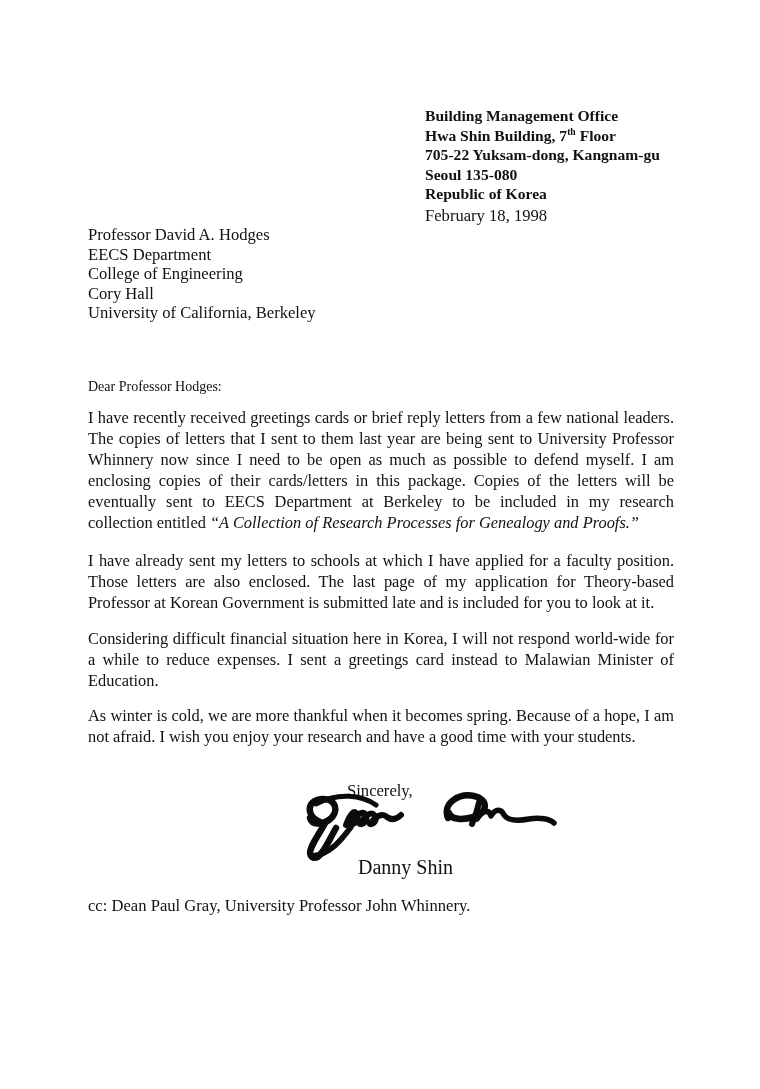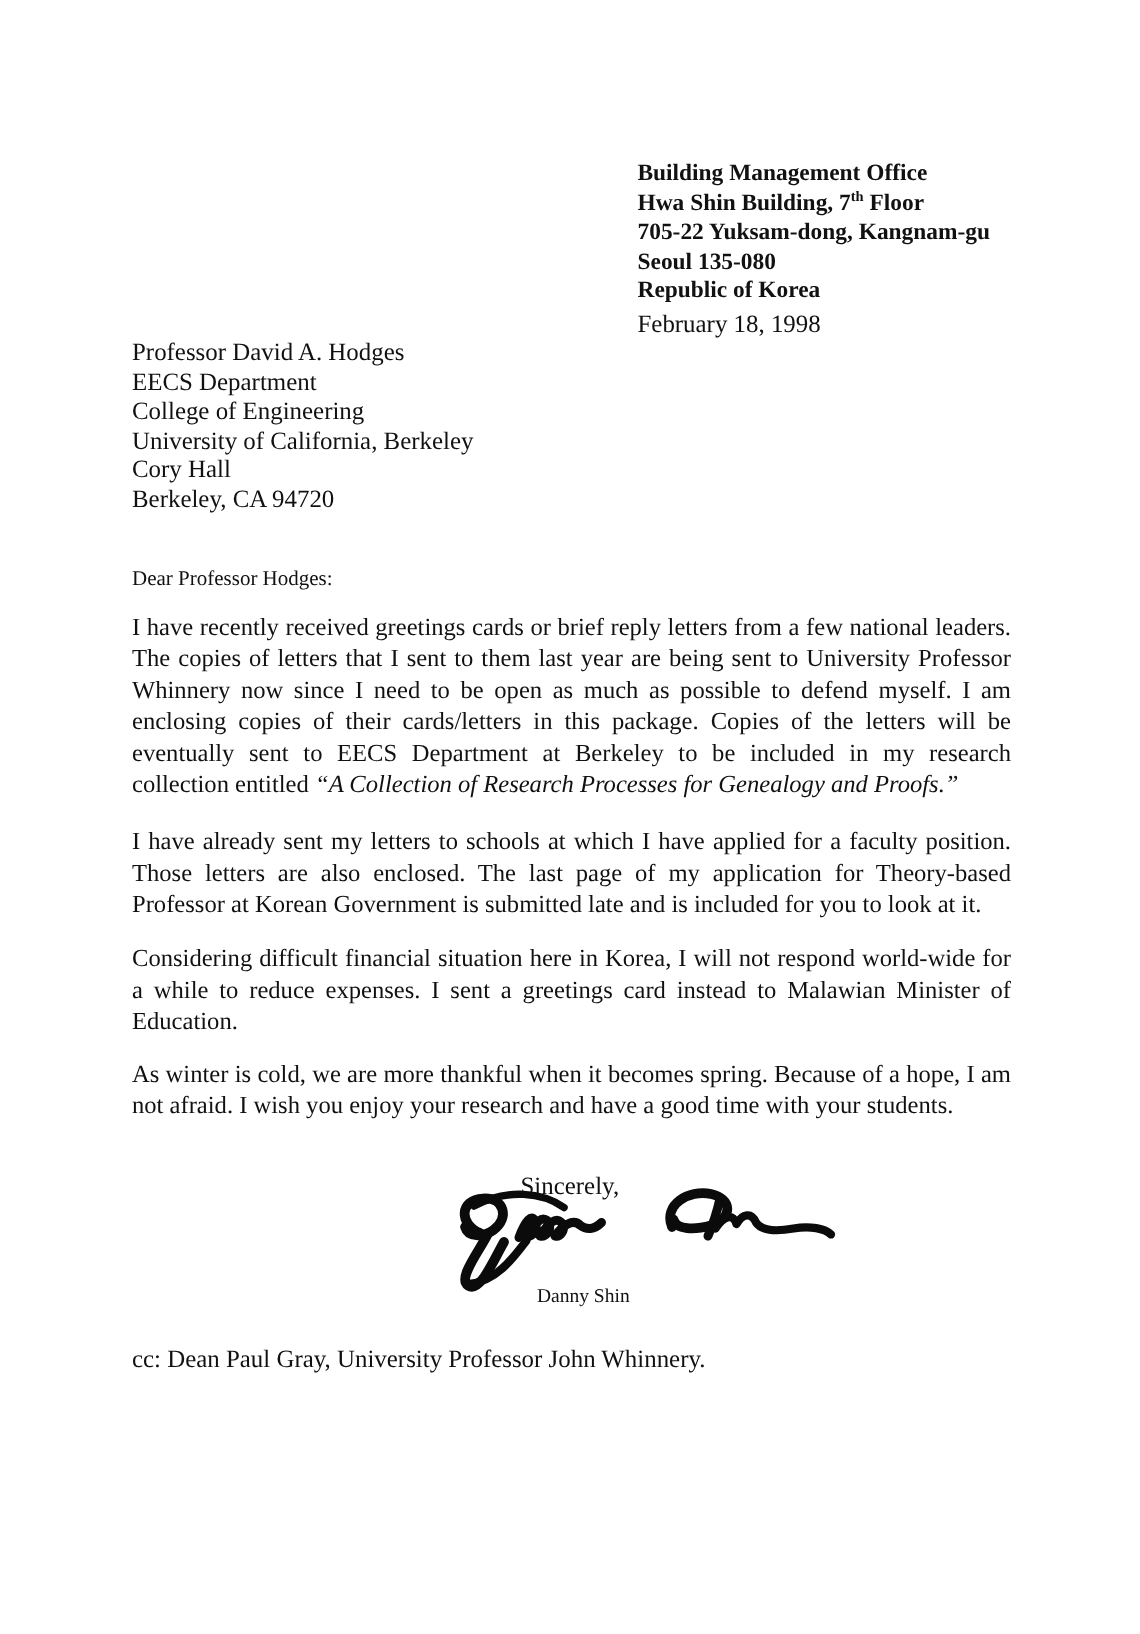--- a/index.html
+++ b/index.html
@@ -63,21 +63,21 @@
     font-size: 16.6px;
     white-space: nowrap;
   }
   .signature-wrap {
     left: 296px; top: 792px;
     width: 262px; height: 74px;
   }
   .signature-wrap svg { display: block; width: 262px; height: 74px; }
   .signed-name {
     left: 358px; top: 856px;
-    font-size: 13px;
+    font-size: 20px;
     white-space: nowrap;
   }
   .cc {
     left: 88px; top: 896px;
     font-size: 16.6px;
     white-space: nowrap;
   }
 </style>
 </head>
 <body>
@@ -91,23 +91,22 @@
     <div>Seoul 135-080</div>
     <div>Republic of Korea</div>
   </div>
 
   <div class="abs date">February 18, 1998</div>
 
   <div class="abs recipient">
     <div>Professor David A. Hodges</div>
     <div>EECS Department</div>
     <div>College of Engineering</div>
+    <div>Cory Hall</div>
     <div>University of California, Berkeley</div>
-    <div>Cory Hall</div>
-    <div>Berkeley, CA 94720</div>
   </div>
 
   <div class="abs salutation">Dear Professor Hodges:</div>
 
   <div class="abs para p1"><span>I have recently received greetings cards or brief reply letters from a few national leaders.  The copies of letters that I sent to them last year are being sent to University Professor Whinnery now since I need to be open as much as possible to defend myself.  I am enclosing copies of their cards/letters in this package.  Copies of the letters will be eventually sent to EECS Department at Berkeley to be included in my research collection entitled </span><span class="italic">“A Collection of Research Processes for Genealogy and Proofs.”</span></div>
 
   <div class="abs para p2">I have already sent my letters to schools at which I have applied for a faculty position.  Those letters are also enclosed.  The last page of my application for Theory-based Professor at Korean Government is submitted late and is included for you to look at it.</div>
 
   <div class="abs para p3">Considering difficult financial situation here in Korea, I will not respond world-wide for a while to reduce expenses.  I sent a greetings card instead to Malawian Minister of Education.</div>
 

